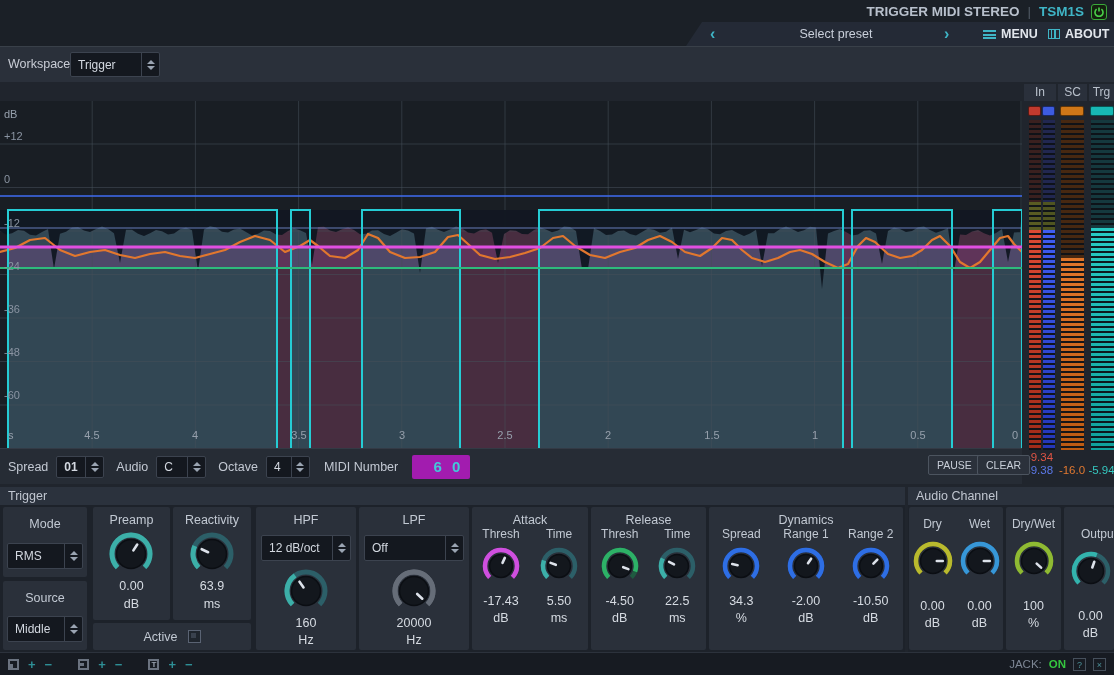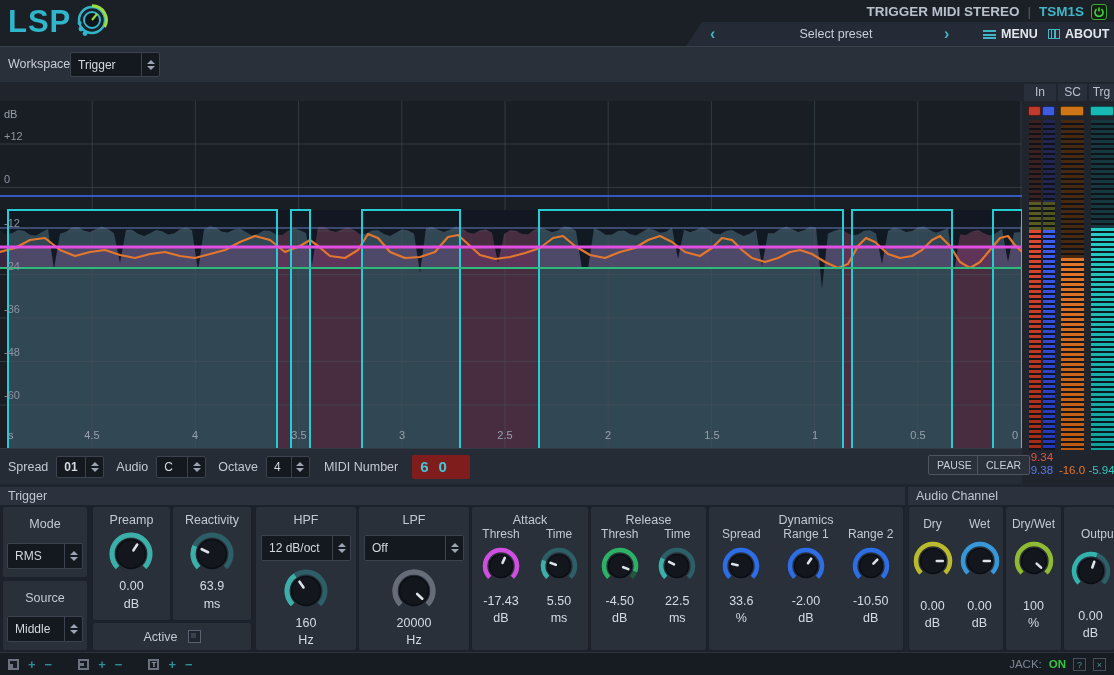--- a/index.html
+++ b/index.html
@@ -41,22 +41,22 @@
   .mhead{position:absolute;top:84px;height:17px;background:#2a303b;color:#b9c0cb;text-align:center;line-height:17px;font-size:12px;}
   .mbtn{position:absolute;top:106px;height:10px;border-radius:2px;border:1px solid rgba(0,0,0,.55);box-sizing:border-box;}
   .vbar{position:absolute;top:120px;height:330px;background:#14181e;overflow:hidden;}
   .ledzone{position:absolute;left:0;width:100%;}
   .ledzone:after{content:"";position:absolute;inset:0;background:repeating-linear-gradient(to bottom,rgba(13,17,23,0) 0 3px,rgba(13,17,23,.95) 3px 5px);}
   .meter-val{position:absolute;font-size:11.5px;text-align:center;}
   
   .chrow{position:absolute;left:0;top:448px;width:1022px;height:36px;background:#262c35;border-top:1px solid #333a45;
        display:flex;align-items:center;padding-left:8px;box-sizing:border-box;}
   .chrow .lbl{color:#c3c9d3;font-size:12.5px;}
-  .led{width:58px;height:24px;background:#7f1d1d;border-radius:2px;color:#41c9d9;font-weight:bold;font-size:15px;
-       letter-spacing:10px;text-indent:8px;text-align:left;line-height:24px;}
+  .led{width:58px;height:24px;background:#a21caf;border-radius:2px;color:#41c9d9;font-weight:bold;font-size:15px;
+       letter-spacing:10px;text-indent:8px;text-align:right;line-height:24px;}
   .gbtn{position:absolute;top:455px;height:20px;border:1px solid #4c545f;border-radius:2px;background:#2b313b;
        color:#c8ced8;font-size:10.5px;display:flex;align-items:center;justify-content:center;padding:0 8px;box-sizing:border-box;}
   
   .pheader{position:absolute;height:18px;background:#2b323d;color:#c0c6d0;font-size:12.5px;line-height:18px;padding-left:8px;box-sizing:border-box;}
   .pbody{position:absolute;top:505px;height:147px;background:#1d222a;}
   .cell{position:absolute;background:#2a303a;border-radius:2px;box-sizing:border-box;}
   .cell .title{position:absolute;left:0;width:100%;text-align:center;color:#c2c9d3;font-size:12.5px;}
   .kval{position:absolute;left:0;width:100%;text-align:center;color:#d6dbe2;font-size:12.5px;line-height:17px;}
   .kcol{flex:1;position:relative;text-align:center;}
   .kcol .sub{color:#c2c9d3;font-size:12px;margin-top:20px;}
@@ -78,34 +78,20 @@
   .jack-label{color:#7d8694;}
   .jack-on{color:#35c63f;font-weight:bold;}
   .sb-box{width:13px;height:13px;border:1px solid #46505c;color:#4a8f97;font-size:9px;text-align:center;line-height:12px;box-sizing:border-box;}
 </style>
 </head>
 <body>
 
 <div class="app">
 
   <div class="topbar">
-    <div class="logo">
-      <span class="logo-text">LSP</span>
-      <span>
-        <svg width="36" height="38" viewBox="0 0 36 38">
-          <circle cx="19" cy="19" r="13" fill="none" stroke="#31b5cb" stroke-width="2.5"></circle>
-          <path d="M 19 4.8 A 14.2 14.2 0 0 1 31.5 26" fill="none" stroke="#9fdd3f" stroke-width="3"></path>
-          <circle cx="19" cy="19" r="8" fill="#10151b" stroke="#31b5cb" stroke-width="2"></circle>
-          <line x1="19" y1="19" x2="24" y2="13" stroke="#9fdd3f" stroke-width="2"></line>
-          <circle cx="8" cy="28" r="2.4" fill="#31b5cb"></circle>
-            <circle cx="12" cy="32.5" r="2.4" fill="#31b5cb"></circle>
-            <circle cx="6.5" cy="22" r="2" fill="#31b5cb"></circle>
-        </svg>
-      </span>
-    </div>
     <div class="title-line">
       <span class="plugin-name">TRIGGER MIDI STEREO</span>
       <span class="title-sep">|</span>
       <span class="plugin-id">TSM1S</span>
     </div>
     <div class="power-btn">
       <svg width="10" height="10" viewBox="0 0 10 10">
         <path d="M 2.6 2.2 A 4 4 0 1 0 7.4 2.2" fill="none" stroke="#4ad04a" stroke-width="1.6"></path>
         <line x1="5" y1="0.4" x2="5" y2="4.6" stroke="#4ad04a" stroke-width="1.6"></line>
       </svg>
@@ -414,21 +400,21 @@
     <div class="title" style="top:6px;">Dynamics</div>
     <div class="cols">
       <div class="kcol">
         <div class="sub">Spread</div>
         <div class="knob"><svg width="38" height="38" viewBox="0 0 38 38">
               <path d="M 7.69 30.31 A 16 16 0 1 1 30.31 30.31" fill="none" stroke="#1f3d7e" stroke-width="4.5"></path>
               <path d="M 7.69 30.31 A 16 16 0 1 1 30.41 30.21" fill="none" stroke="#2e6ee4" stroke-width="4.5"></path>
               <circle cx="19" cy="19" r="11.5" fill="#13171d" stroke="#0b0e13" stroke-width="1.5"></circle>
               <line x1="15.6" y1="18.3" x2="10.2" y2="17.1" stroke="#dde2ea" stroke-width="2.6" stroke-linecap="round"></line>
             </svg></div>
-        <div class="kv">33.6</div>
+        <div class="kv">34.3</div>
         <div class="kv" style="margin-top:0;">%</div>
       </div>
       <div class="kcol">
         <div class="sub">Range 1</div>
         <div class="knob"><svg width="38" height="38" viewBox="0 0 38 38">
               <path d="M 7.69 30.31 A 16 16 0 1 1 30.31 30.31" fill="none" stroke="#1f3d7e" stroke-width="4.5"></path>
               <path d="M 7.69 30.31 A 16 16 0 1 1 30.41 30.21" fill="none" stroke="#2e6ee4" stroke-width="4.5"></path>
               <circle cx="19" cy="19" r="11.5" fill="#13171d" stroke="#0b0e13" stroke-width="1.5"></circle>
               <line x1="21.0" y1="16.2" x2="24.1" y2="11.7" stroke="#dde2ea" stroke-width="2.6" stroke-linecap="round"></line>
             </svg></div>

